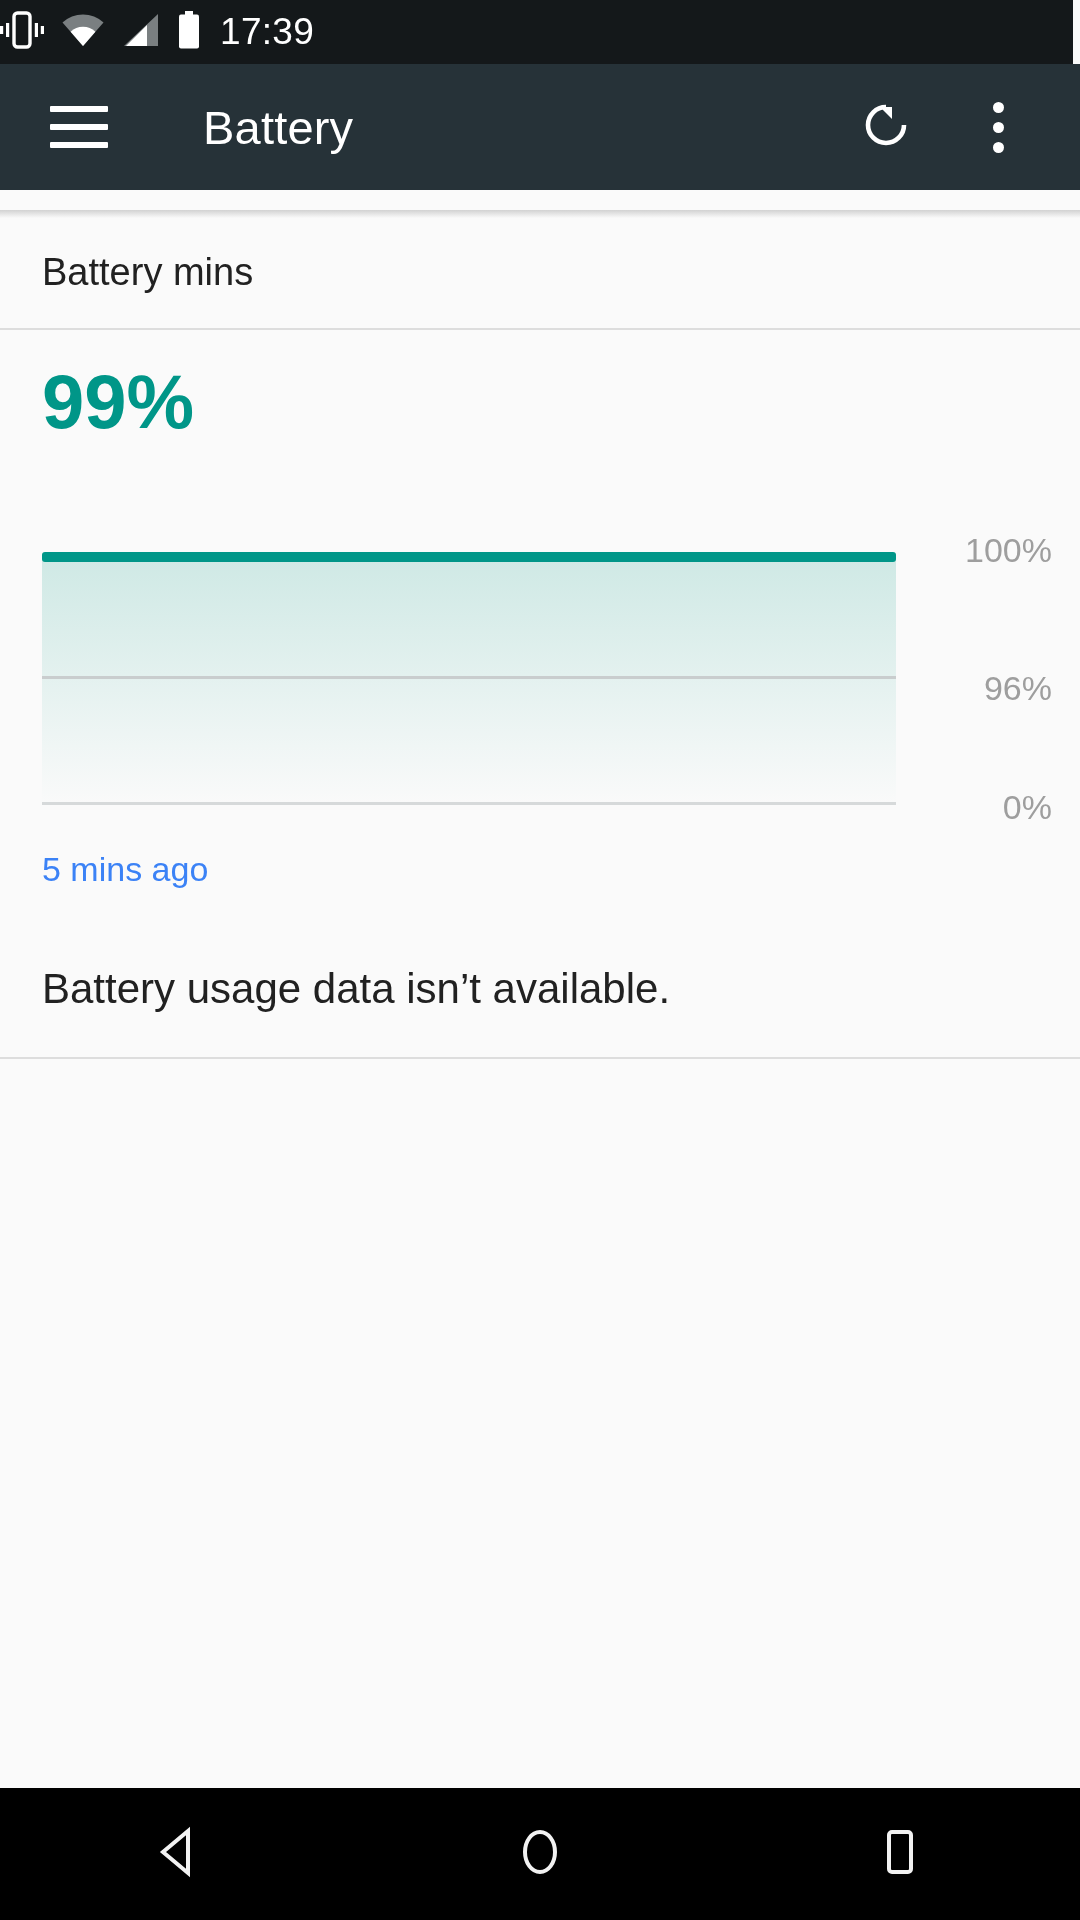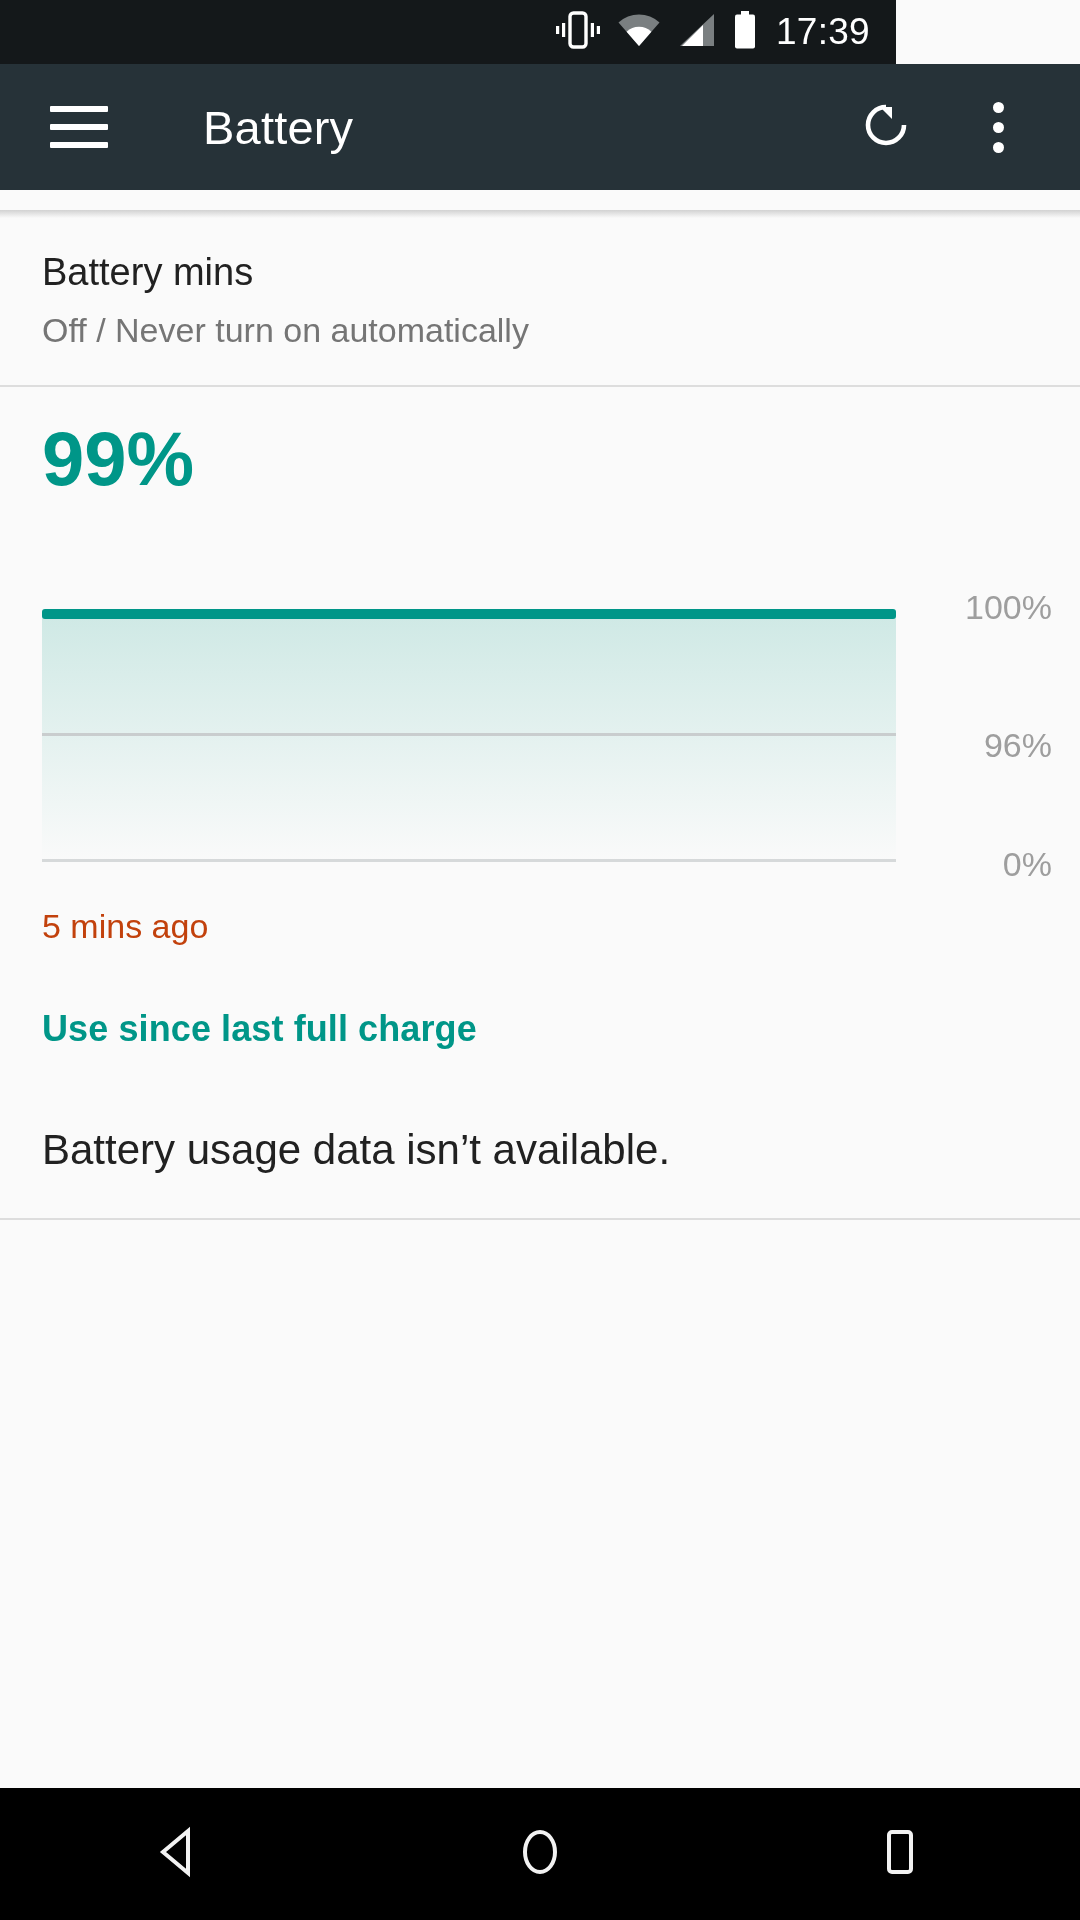--- a/index.html
+++ b/index.html
@@ -6,23 +6,23 @@
   html,body {
     width:1080px; height:1920px;
     background:#fafafa;
     font-family:"Liberation Sans", sans-serif;
     overflow:hidden;
   }
   .screen { position:relative; width:1080px; height:1920px; background:#fafafa; }
 
   
   .status-bar {
-    position:absolute; top:0; left:0; width:896px; height:64px;
+    position:absolute; top:0; left:0; width:1073px; height:64px;
     background:#14181a;
-    display:flex; align-items:center; justify-content:flex-end;
+    display:flex; align-items:center; 
     padding-right:26px;
   }
   .status-icons { display:flex; align-items:center; gap:17px; }
   .sb-icon { display:block; }
   .status-time {
     color:#ffffff; font-size:37px; letter-spacing:0.3px;
     margin-left:19px; font-family:"Liberation Sans", sans-serif;
   }
 
   
@@ -79,21 +79,21 @@
     position:absolute; left:960px; top:0; width:130px; height:310px;
   }
   .axis-label {
     position:absolute; right:38px; font-size:34px; color:#9e9e9e;
     white-space:nowrap; text-align:right;
   }
   .axis-100 { top:5px; }
   .axis-50  { top:143px; }
   .axis-0   { top:262px; }
 
-  .chart-caption { padding:14px 42px 0 42px; font-size:34px; color:#c2410c; }
+  .chart-caption { padding:14px 42px 0 42px; font-size:34px; color:#3b82f6; }
 
   .link-row { padding:62px 42px 0 42px; }
   .link-text {
     font-size:36px; color:#009688; font-weight:bold; letter-spacing:0.1px;
     display:inline-block; cursor:pointer;
   }
 
   .empty-msg { padding:76px 42px 44px 42px; font-size:42px; color:#212121; }
 
   .filler { height:520px; background:#fafafa; }
@@ -173,21 +173,20 @@
             <i></i>
         </span>
       </div>
     </div>
   </div>
 
   <div class="content">
 
     <div class="pref-row">
       <div class="pref-title">Battery mins</div>
-      <div class="pref-summary">Off / Never turn on automatically</div>
     </div>
 
     <div class="divider"></div>
 
     <div class="battery-level-wrap">
       <div class="battery-level" style="color:#009688">99%</div>
     </div>
 
     <div class="chart-block">
       <div class="chart-area">
@@ -210,23 +209,20 @@
       </div>
       <div class="axis-labels">
         <span class="axis-label axis-100">100%</span>
         <span class="axis-label axis-50">96%</span>
         <span class="axis-label axis-0">0%</span>
       </div>
     </div>
 
     <div class="chart-caption">5 mins ago</div>
 
-    <div class="link-row">
-      <span class="link-text">Use since last full charge</span>
-    </div>
 
     <div class="empty-msg">Battery usage data isn’t available.</div>
 
     <div class="divider"></div>
 
     <div class="filler"></div>
   </div>
 
   <div class="nav-bar">
     <div class="nav-btn">

